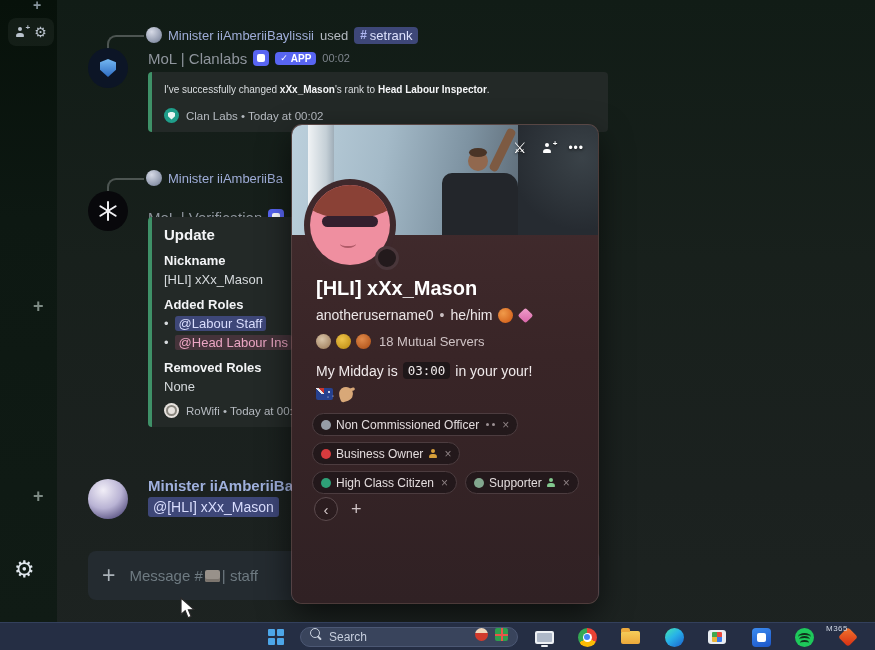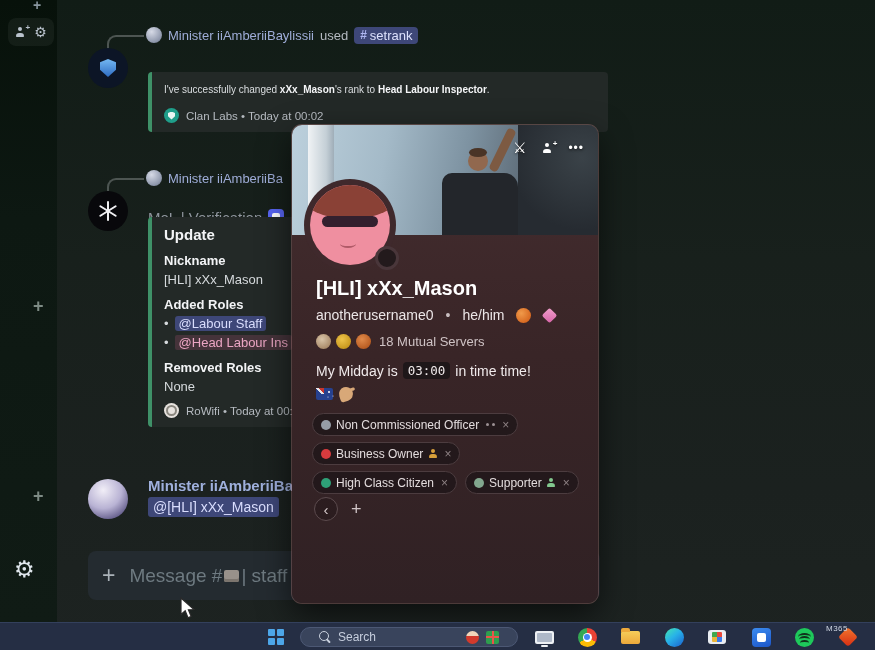--- a/index.html
+++ b/index.html
@@ -82,21 +82,21 @@
   .pill-pink{background:rgba(228,100,150,.18);color:#eba5c3;border-radius:2px;padding:0 4px;cursor:pointer;white-space:nowrap}
 
   .m3name{position:absolute;left:148px;top:477px;font-size:15px;font-weight:600;color:#9fb0dd;cursor:pointer}
   .m3row{position:absolute;left:148px;top:498px}
   .mention-pill{background:#3e4778;color:#d9ddfd;border-radius:3px;padding:2px 5px;font-size:14px;cursor:pointer}
 
   
   .chat-input{position:absolute;left:88px;top:551px;width:512px;height:49px;border-radius:8px;
     background:#242b30;display:flex;align-items:center;padding-left:14px;gap:14px}
   .ci-plus{color:#aab2b8;font-size:23px;font-weight:400;line-height:1;cursor:pointer}
-  .ci-ph{display:flex;align-items:center;gap:2px;font-size:19px;color:#6e7a81}
+  .ci-ph{display:flex;align-items:center;gap:2px;font-size:15px;color:#6e7a81}
   .ch-emoji{width:15px;height:12px;border-radius:2px;background:#98918a;box-shadow:inset 0 -3px 0 #7c756e}
 
   
   .card{position:absolute;left:292px;top:125px;width:306px;height:478px;border-radius:10px;overflow:hidden;z-index:5;
     background:linear-gradient(180deg,#4a2b2e 0%,#402a2c 20%,#392527 48%,#302124 100%);
     box-shadow:0 0 0 1px rgba(236,160,160,.28),0 12px 32px rgba(0,0,0,.6)}
   .banner{position:absolute;left:0;top:0;right:0;height:110px;cursor:pointer;overflow:hidden;
     background:linear-gradient(100deg,#bcd0dc 0%,#a4bac8 30%,#7e93a2 55%,#55616c 80%,#3c434c 100%)}
   .foliage{position:absolute;right:0;top:0;width:80px;height:110px;
     background:radial-gradient(circle at 80% 30%,#3a4248,#262b31 72%)}
@@ -115,21 +115,21 @@
   .pav-ring{position:absolute;left:12px;top:54px;width:92px;height:92px;border-radius:50%;background:#3f292c;
     display:grid;place-items:center;cursor:pointer}
   .pav{position:relative;width:80px;height:80px;border-radius:50%;overflow:hidden;background:#ef8fa0}
   .pav .hair{position:absolute;top:-12px;left:-8px;width:96px;height:46px;background:#8a4136;border-radius:50%}
   .pav .shades{position:absolute;top:31px;left:12px;width:56px;height:11px;background:#33202e;border-radius:6px}
   .pav .smile{position:absolute;left:30px;top:55px;width:16px;height:8px;border-bottom:2px solid #b05a68;border-radius:50%}
   .pav-badge{position:absolute;right:-3px;bottom:1px;width:24px;height:24px;border-radius:50%;
     background:#231a1c;border:3px solid #49363a}
 
   .p-name{position:absolute;left:24px;top:152px;font-size:20px;font-weight:700;color:#fff}
-  .p-user{position:absolute;left:24px;top:182px;display:flex;align-items:center;gap:12px;font-size:14px;color:#ece6e7}
+  .p-user{position:absolute;left:24px;top:182px;display:flex;align-items:center;gap:6px;font-size:14px;color:#ece6e7}
   .p-user .sep{color:#c9bec0}
   .badge-orange{width:15px;height:15px;border-radius:50%;flex:none;
     background:radial-gradient(circle at 35% 35%,#f09a4a,#d86a22 70%,#a84a16)}
   .badge-diamond{width:11px;height:11px;border-radius:2px;flex:none;transform:rotate(45deg);margin-left:1px;
     background:linear-gradient(135deg,#f0a0cc,#d864a8)}
   .p-mutual{position:absolute;left:24px;top:209px;display:flex;align-items:center;gap:5px;
     font-size:13px;color:#cfc3c5;cursor:pointer}
   .mi{width:15px;height:15px;border-radius:50%;flex:none}
   .mi.a{background:radial-gradient(circle at 40% 35%,#d8c4a8,#a88968 75%)}
   .mi.b{background:radial-gradient(circle at 40% 35%,#eec44a,#c6951c 75%)}
@@ -169,21 +169,21 @@
   .card-input input{flex:1;background:transparent;border:none;outline:none;font-size:13.5px;color:#e8dfe1;
     font-family:"Liberation Sans","DejaVu Sans",sans-serif}
   .card-input input::placeholder{color:#a8989c}
   .smiley{color:#ddd2d4;font-size:18px;cursor:pointer;line-height:1}
 
   
   .taskbar{position:absolute;left:0;right:0;bottom:0;height:28px;background:#252e44;border-top:1px solid #33405c;z-index:6}
   .start{position:absolute;left:268px;top:6px;display:grid;grid-template-columns:7px 7px;grid-template-rows:7px 7px;gap:2px;cursor:pointer}
   .start i{background:#4da6e8;border-radius:1px}
   .tb-search{position:absolute;left:300px;top:4px;width:218px;height:20px;border-radius:10px;background:#39445c;
-    border:1px solid #4c5874;display:flex;align-items:center;gap:7px;padding:0 18px}
+    border:1px solid #4c5874;display:flex;gap:7px;padding:0 9px}
   .mag{position:relative;width:12px;height:12px;flex:none}
   .mag::before{content:"";position:absolute;top:0;left:0;width:8px;height:8px;border:1.6px solid #c9d1de;border-radius:50%}
   .mag::after{content:"";position:absolute;right:0;bottom:1px;width:5px;height:1.6px;background:#c9d1de;transform:rotate(45deg);border-radius:1px}
   .tb-search input{flex:1;background:transparent;border:none;outline:none;font-size:12px;color:#dfe5ee;min-width:0;
     font-family:"Liberation Sans","DejaVu Sans",sans-serif}
   .tb-search input::placeholder{color:#c6cedd}
   .santa{width:13px;height:13px;border-radius:50%;background:linear-gradient(#f0d6ba 42%,#d23a2c 42%);flex:none}
   .gift{position:relative;width:13px;height:13px;border-radius:2px;background:#2f9e4e;flex:none}
   .gift::before{content:"";position:absolute;left:50%;top:0;bottom:0;width:2px;margin-left:-1px;background:#e8554a}
   .gift::after{content:"";position:absolute;top:50%;left:0;right:0;height:2px;margin-top:-1px;background:#e8554a}
@@ -235,20 +235,31 @@
     <span class="i-used">used</span>
     <span class="cmd-pill">
       <i class="cmd-ico">#</i>
       <span>setrank</span>
     </span>
   </div>
   <i class="spine s1"></i>
   <div class="avatar av-shield">
       <i></i>
     </div>
+  <div class="botline b1">
+    <span class="bot-name">MoL | Clanlabs</span>
+    <span class="blue-badge">
+        <i></i>
+      </span>
+    <span class="app-pill">
+      <i class="chk">✓</i>
+      <span>APP</span>
+    </span>
+    <span class="time">00:02</span>
+  </div>
   <div class="embed e1">
     <p><span>I've successfully changed </span><b>xXx_Mason</b><span>'s rank to </span><b>Head Labour Inspector</b><span>.</span></p>
     <div class="e-footer">
       <i class="f-ico f-clan"></i>
       <span>Clan Labs • Today at 00:02</span>
     </div>
   </div>
 
   <div class="interaction i2">
     <span class="mini-av"></span>
@@ -337,21 +348,21 @@
     </div>
     <div class="p-mutual">
       <i class="mi a"></i>
       <i class="mi b"></i>
       <i class="mi c"></i>
       <span>18 Mutual Servers</span>
     </div>
     <div class="p-status">
       <span>My Midday is</span>
       <code class="t-pill">03:00</code>
-      <span>in time time!</span>
+      <span>in your your!</span>
     </div>
     <div class="p-status-emoji">
       <i class="flag"></i>
       <i class="hand"></i>
     </div>
     <div class="roles">
       <div class="role-row">
         <span class="role-pill">
           <i class="r-dot" style="background: rgb(150, 157, 166);"></i>
           <span>Non Commissioned Officer</span>

